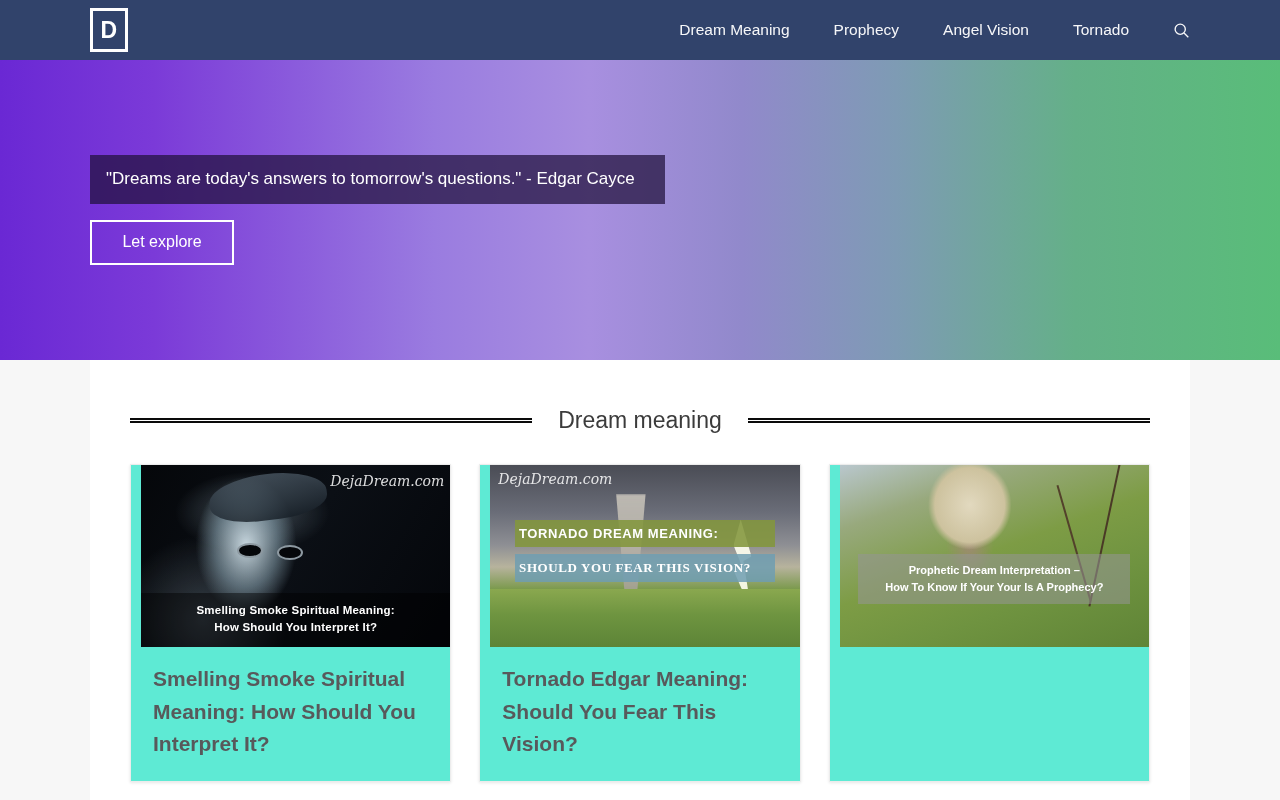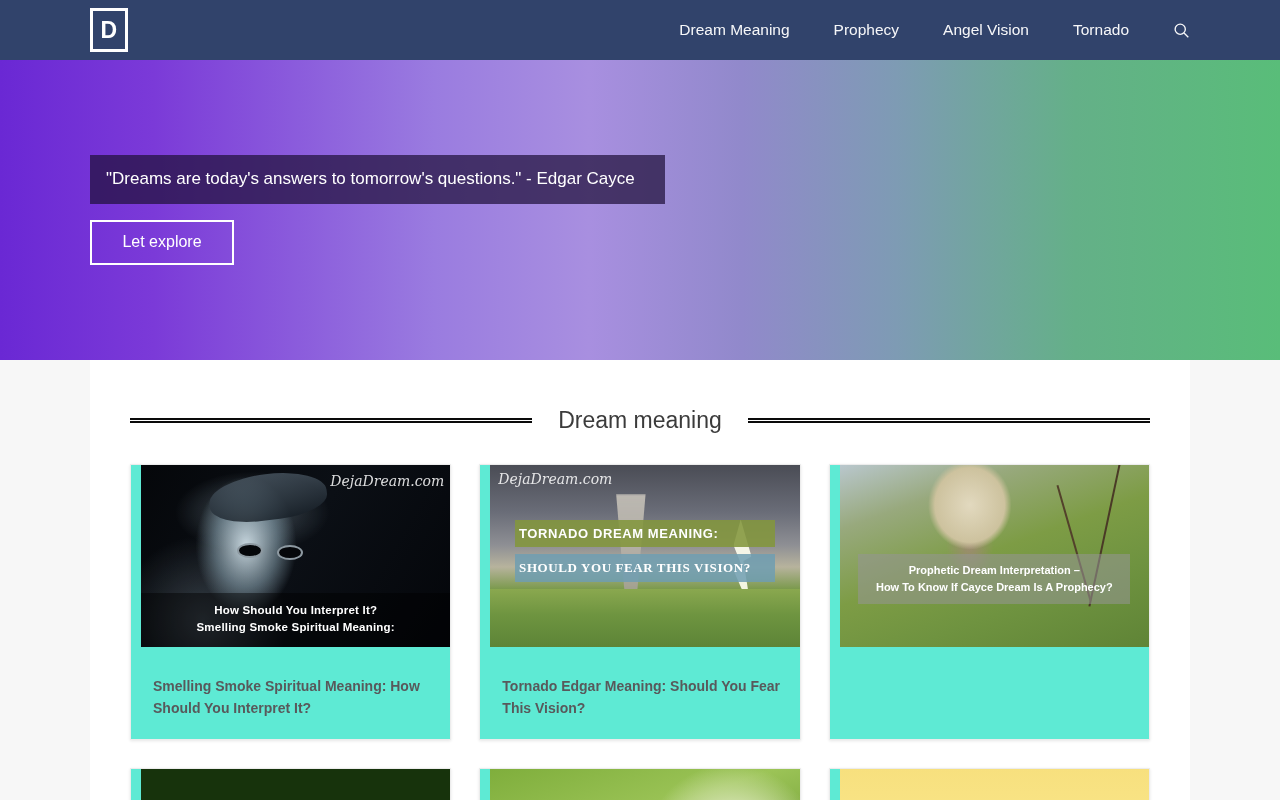--- a/index.html
+++ b/index.html
@@ -141,25 +141,24 @@
     overflow: hidden;
     cursor: pointer;
     padding-left: 10px;
   }
   .card-thumb {
     height: 182px;
     position: relative;
     overflow: hidden;
   }
   .card-title {
-    font-size: 14px;
+    font-size: 21px;
     color: #58595b;
     line-height: 1.55;
     padding: 16px 12px 20px 12px;
-    margin-top: 13px;
   }
   .watermark {
     position: absolute;
     color: rgba(255,255,255,0.85);
     font-family: "DejaVu Serif", serif;
     font-style: italic;
     font-size: 14px;
     white-space: nowrap;
   }
 
@@ -328,22 +327,22 @@
 
   <div class="card-grid">
 
     <article class="card">
       <div class="card-thumb thumb-smoke">
         <div class="hat"></div>
         <div class="sunglass" style="left:31%; top:43%;"></div>
         <div class="sunglass" style="left:44%; top:44%;"></div>
         <span class="watermark" style="right:6px; top:8px;">DejaDream.com</span>
         <div class="thumb-caption-dark">
+          <div>Smelling Smoke Spiritual Meaning:</div>
           <div>How Should You Interpret It?</div>
-          <div>Smelling Smoke Spiritual Meaning:</div>
         </div>
       </div>
       <h3 class="card-title">Smelling Smoke Spiritual Meaning: How Should You Interpret It?</h3>
     </article>
 
     <article class="card">
       <div class="card-thumb thumb-tornado">
         <div class="funnel"></div>
         <div class="bolt"></div>
         <div class="ground"></div>
@@ -353,21 +352,21 @@
       </div>
       <h3 class="card-title">Tornado Edgar Meaning: Should You Fear This Vision?</h3>
     </article>
 
     <article class="card">
       <div class="card-thumb thumb-prophet">
         <div class="branch"></div>
         <div class="branch2"></div>
         <div class="caption-grey">
           <div>Prophetic Dream Interpretation –</div>
-          <div>How To Know If Cayce Dream Is A Prophecy?</div>
+          <div>How To Know If Your Your Is A Prophecy?</div>
         </div>
       </div>
     </article>
   </div>
 
   <div class="card-grid row2">
     <article class="card">
       <div class="card-thumb thumb-snake"></div>
     </article>
     <article class="card">

